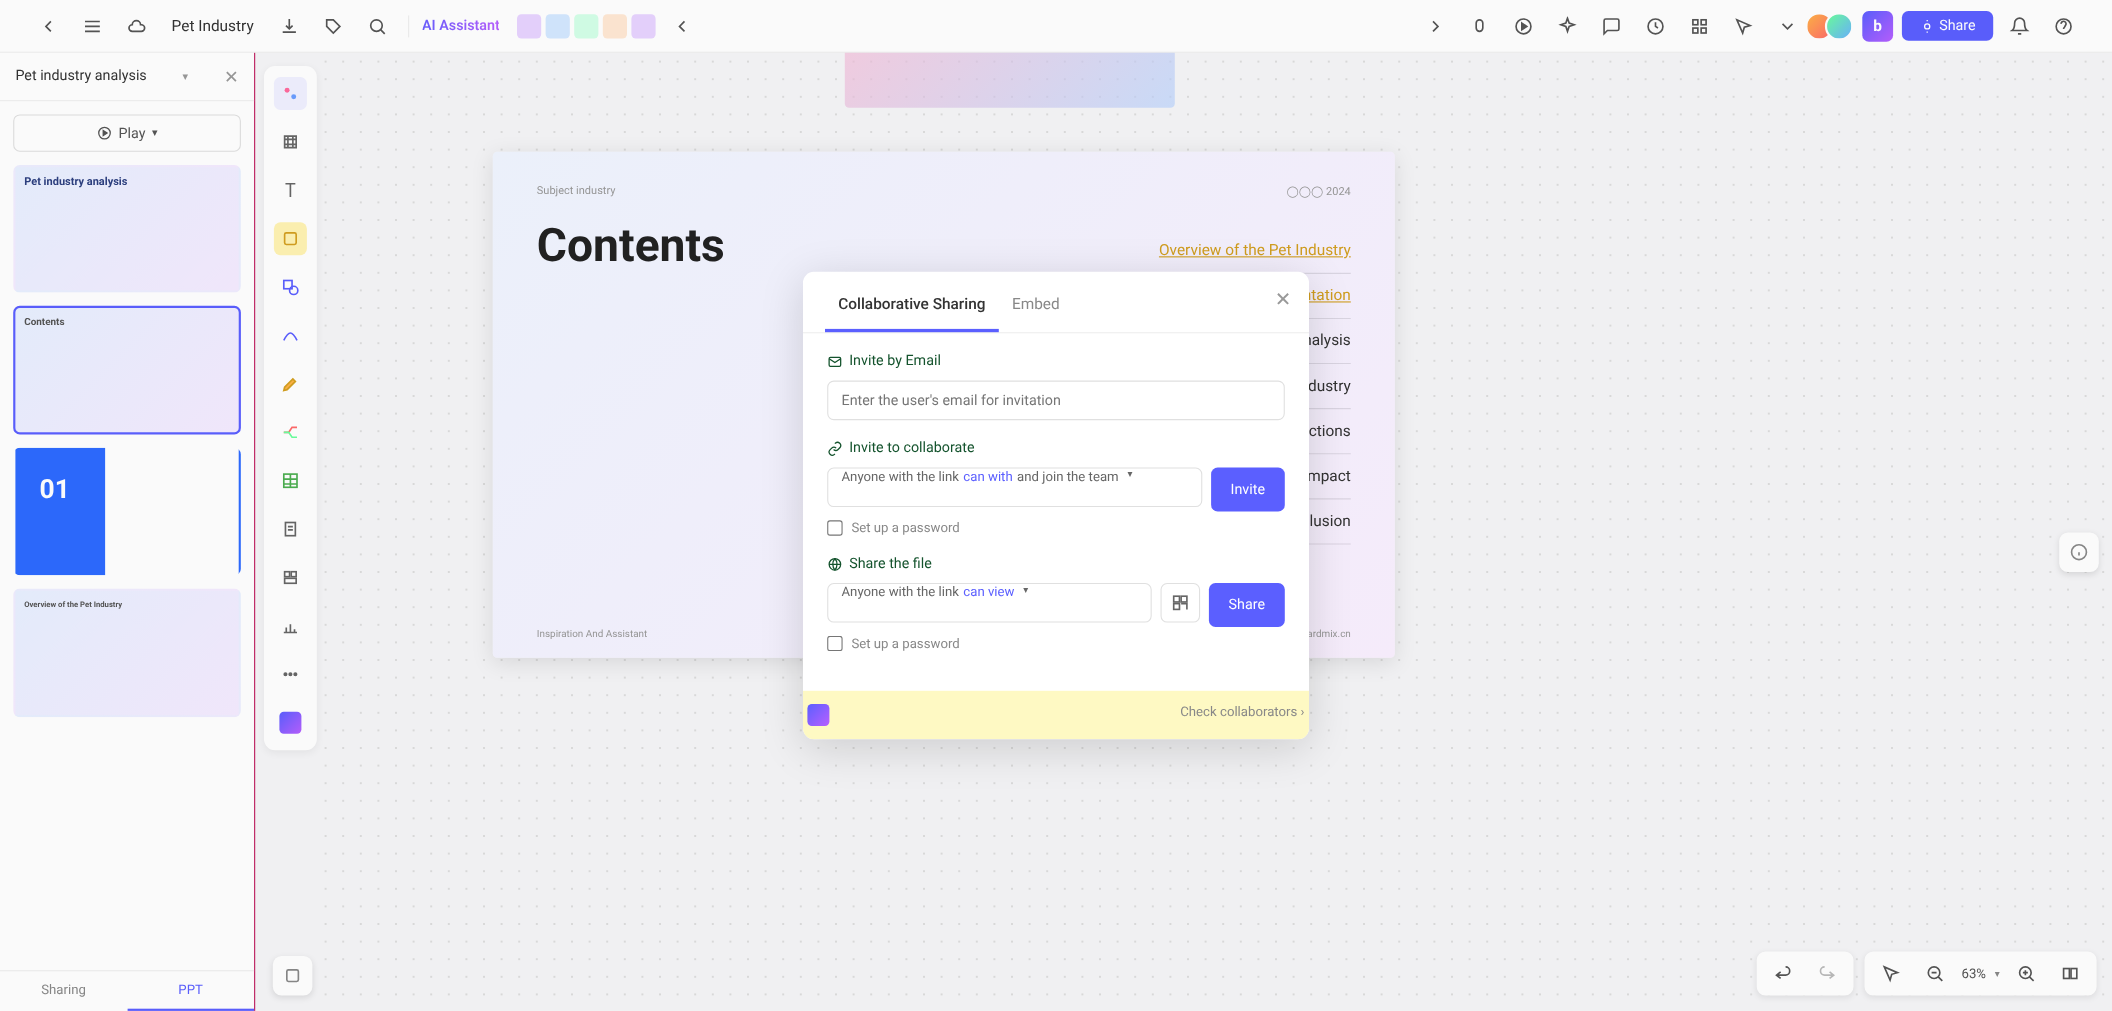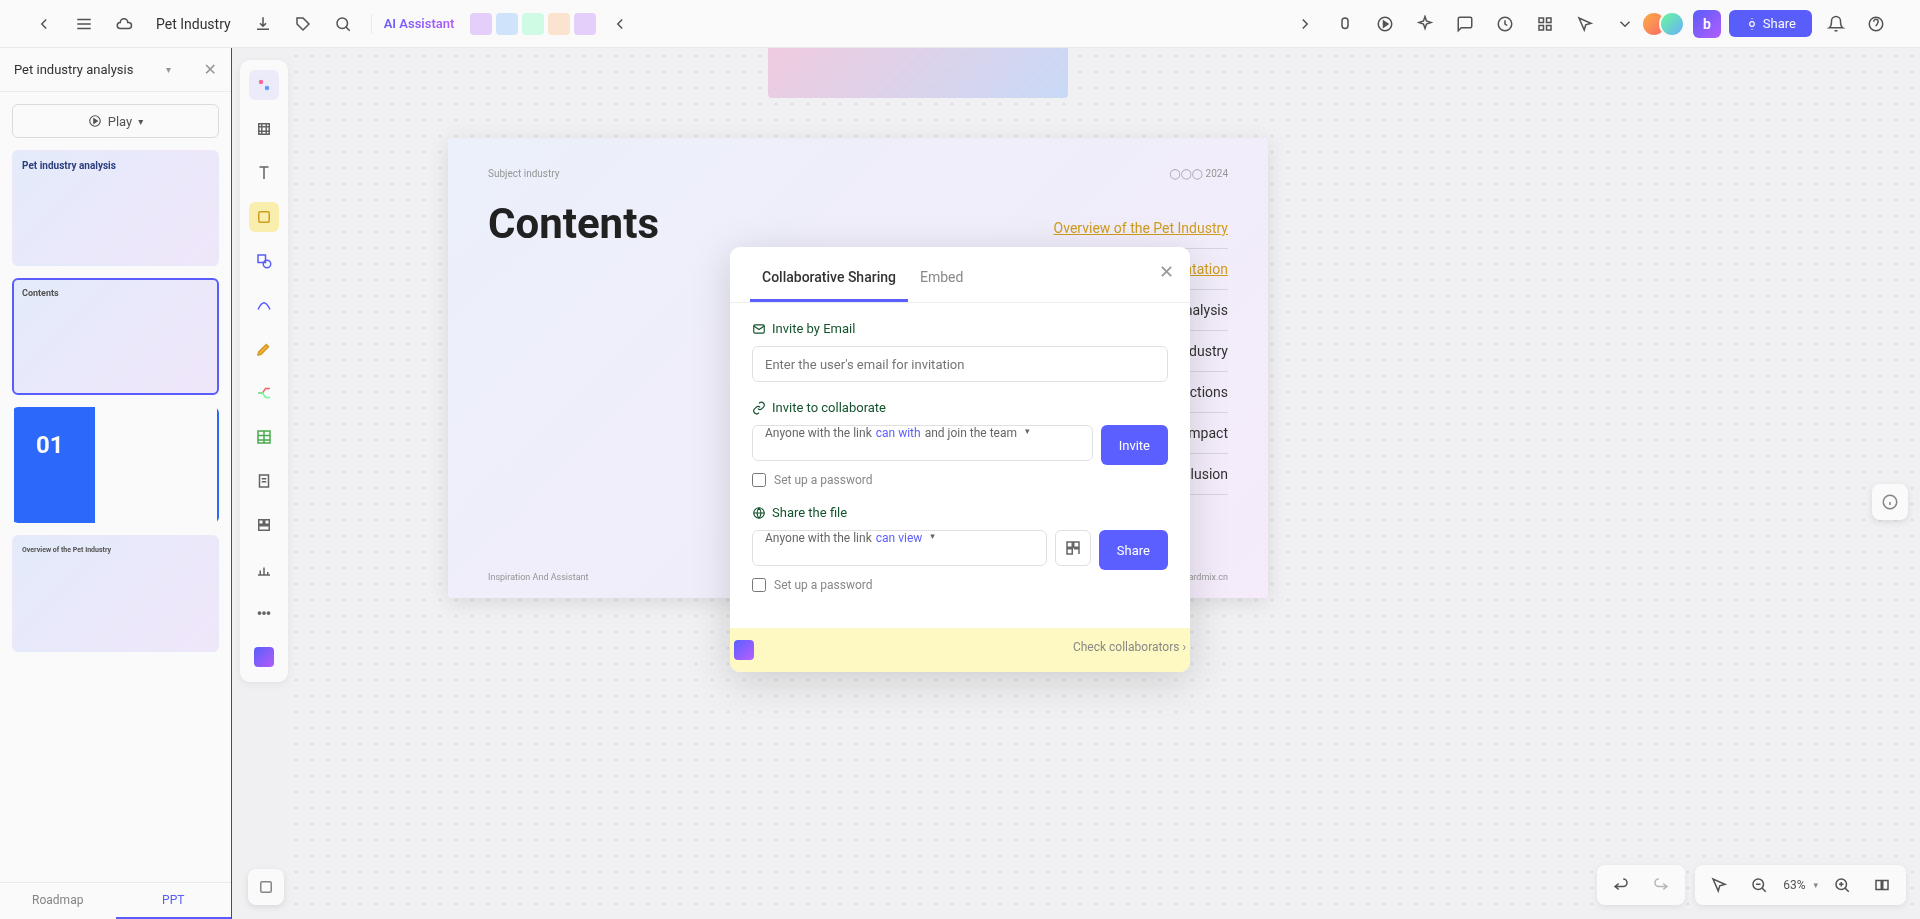--- a/index.html
+++ b/index.html
@@ -217,21 +217,21 @@
     </div>
     <div class="thumbs">
       <div class="thumb"><b style="font-size:10px;color:#2d4080">Pet industry analysis</b></div>
       <div class="thumb active"><b style="font-size:9px">Contents</b></div>
       <div class="thumb thumb-01">
           <div class="big">01</div>
         </div>
       <div class="thumb"><b style="font-size:7px">Overview of the Pet Industry</b></div>
     </div>
     <div class="lp-footer">
-      <div class="lp-tab">Roadmap</div>
+      <div class="lp-tab">Sharing</div>
       <div class="lp-tab active">PPT</div>
     </div>
   </div>
 
   <div class="toolbar">
     <div class="tool sel">
         <svg viewBox="0 0 24 24">
           <circle cx="8" cy="8" r="3" fill="#ff6b9e" stroke="none"></circle>
           <circle cx="16" cy="16" r="3" fill="#6b9eff" stroke="none"></circle>
         </svg>

